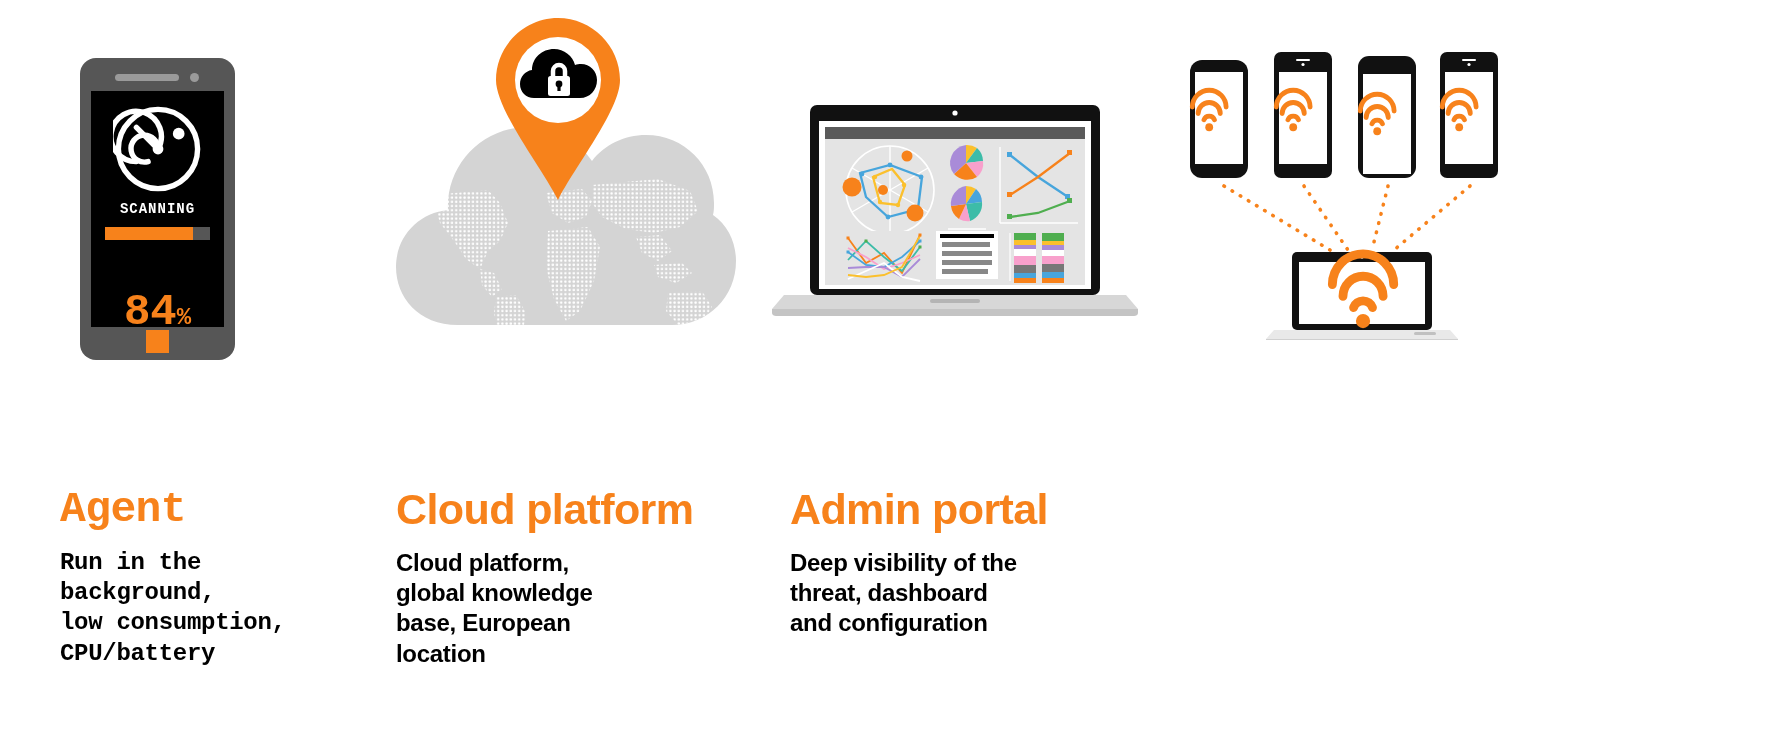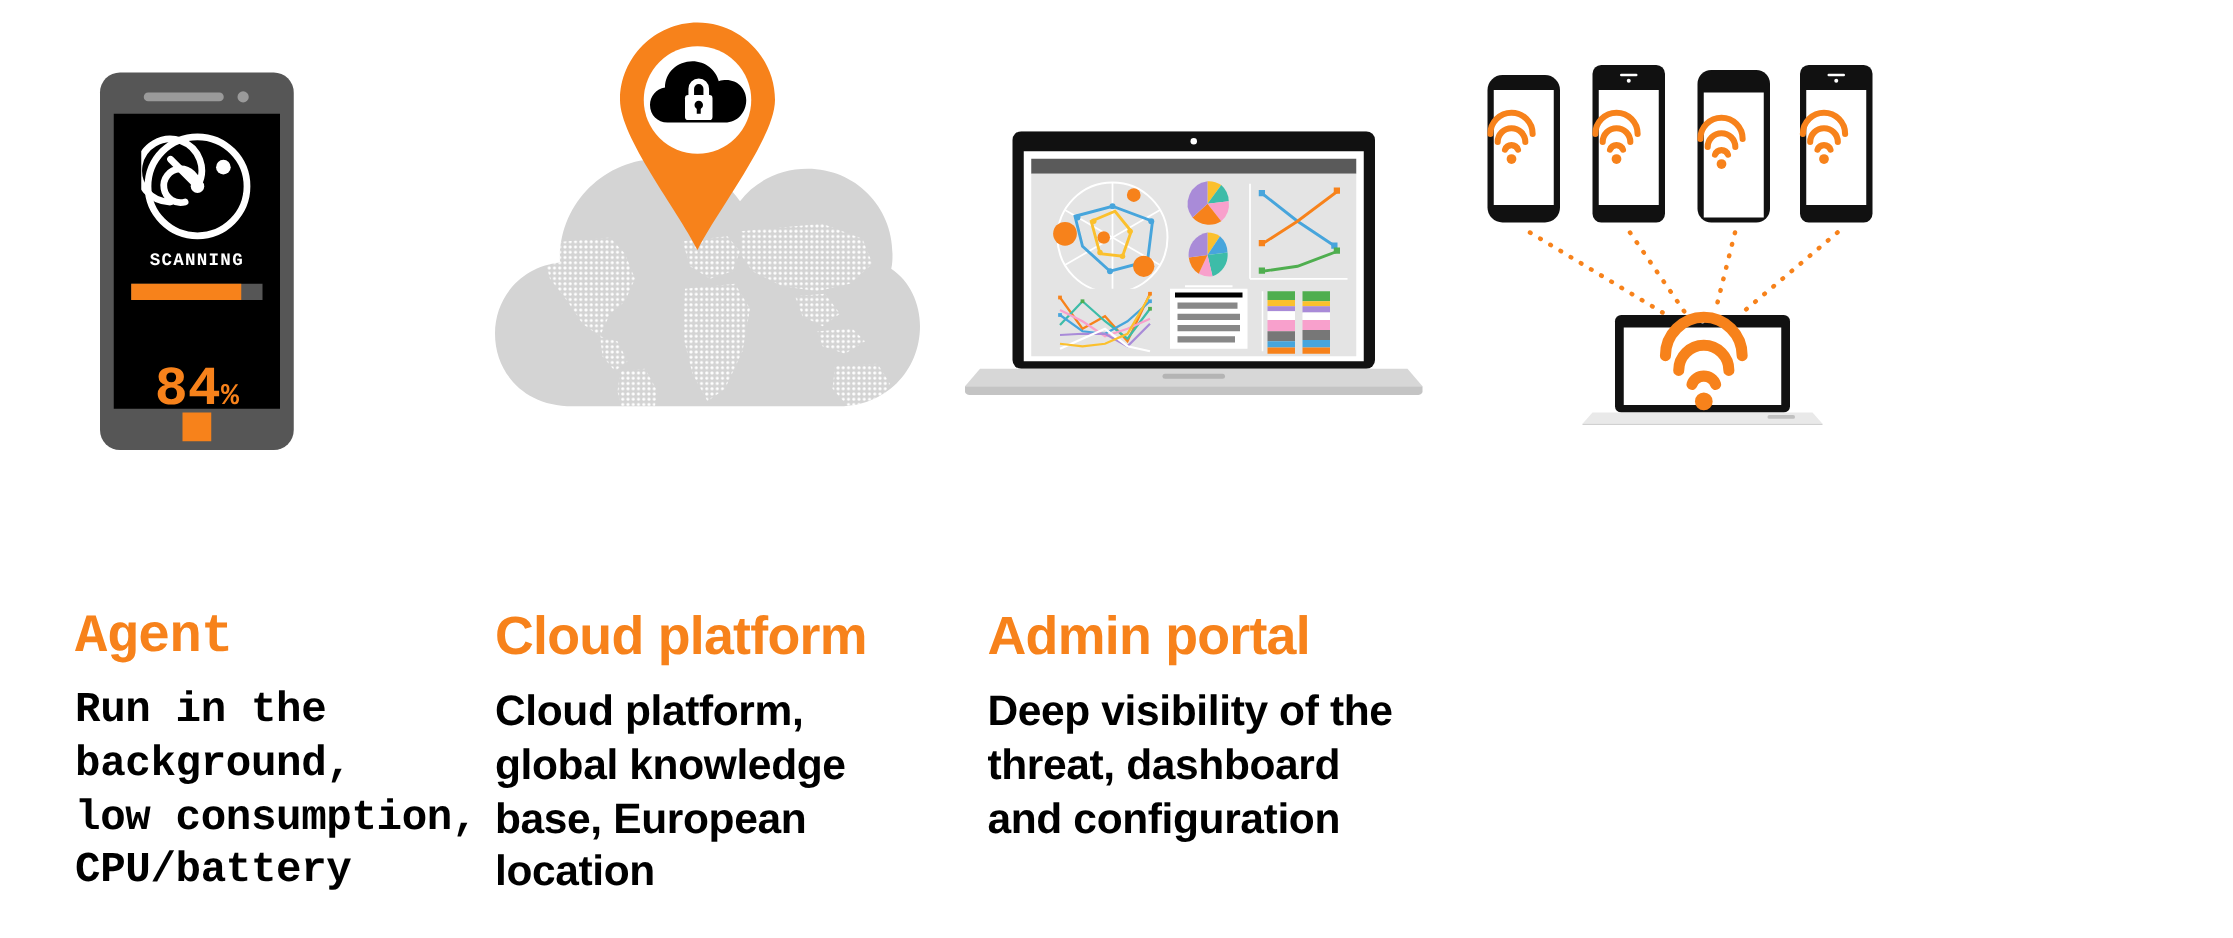--- a/index.html
+++ b/index.html
@@ -14,21 +14,21 @@
   .col { position: absolute; top: 0; height: 750px; }
   .art { position: absolute; left: 0; top: 0; width: 100%; height: 400px; }
   .caption { position: absolute; top: 452px; left: 0; }
   .caption h2 {
     font-size: 43px; font-weight: bold; color: #F7821B;
     letter-spacing: -0.6px; line-height: 1.0; margin-bottom: 17px;
     white-space: nowrap;
     margin-top: 36px;
   }
   .caption p {
-    font-size: 34px; font-weight: bold; color: #000000;
+    font-size: 24px; font-weight: bold; color: #000000;
     line-height: 1.26; letter-spacing: -0.3px;
   }
 
   
   #col-agent   { left: 60px;   width: 330px; font-family: Liberation Mono, monospace; }
   #col-cloud   { left: 396px;  width: 400px; }
   #col-admin   { left: 790px;  width: 350px; }
   #col-emm     { left: 1152px; width: 420px; }
 
   

